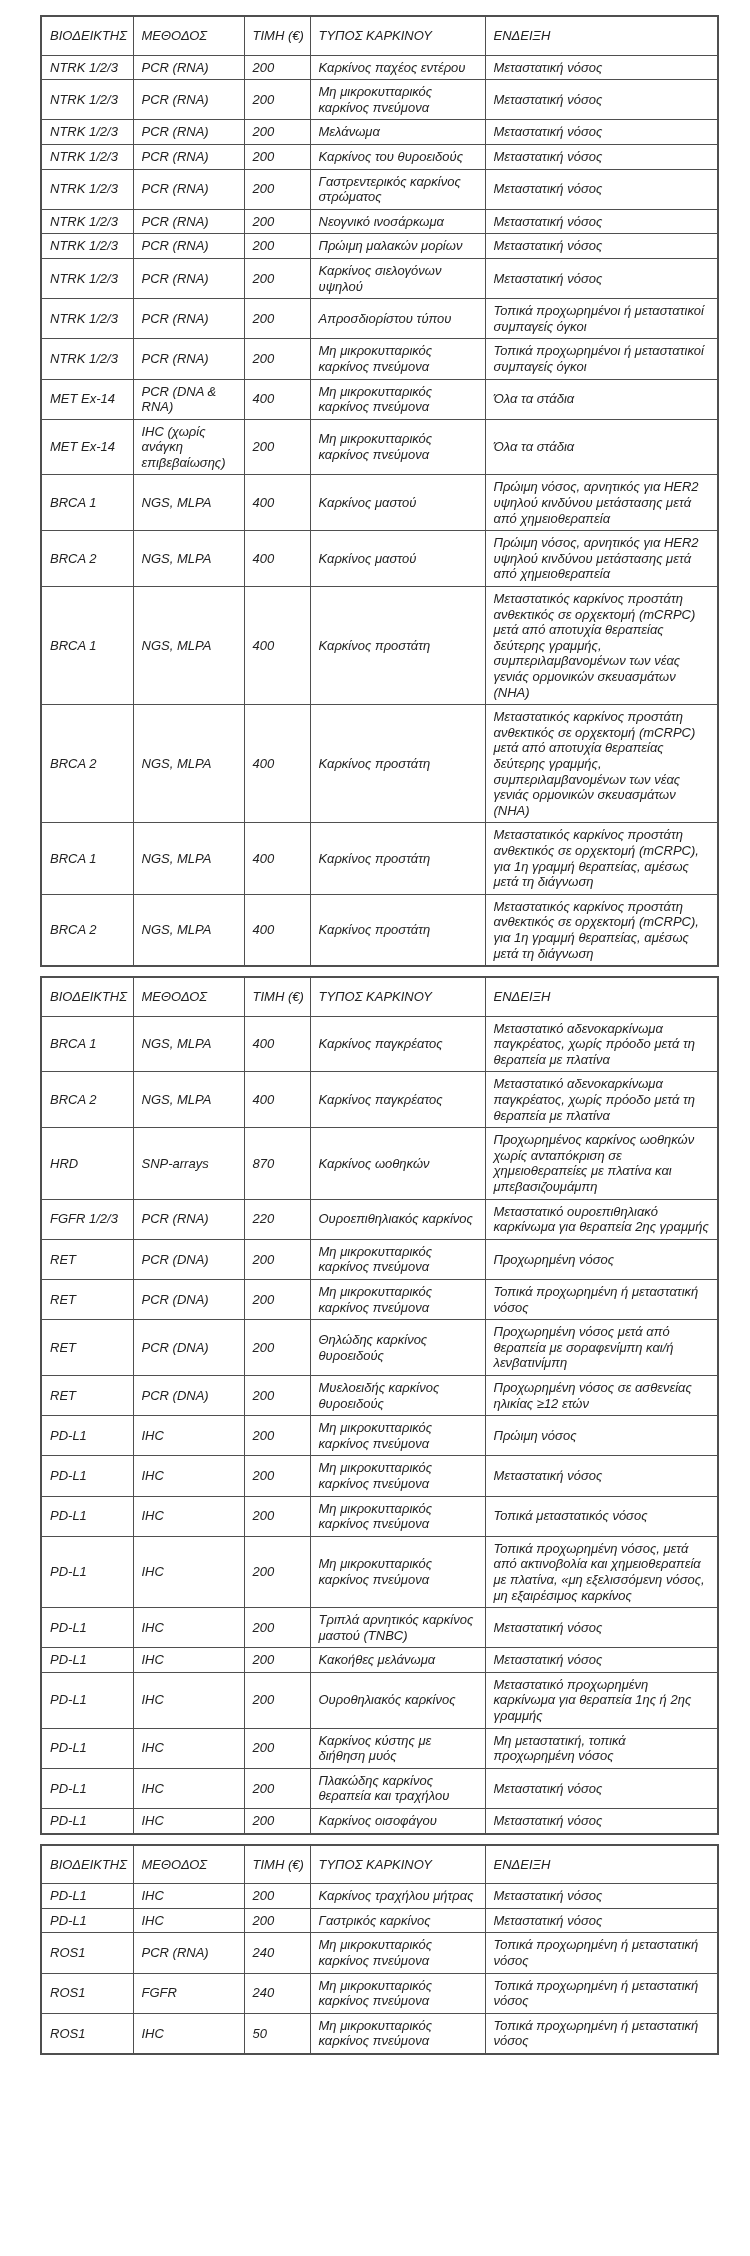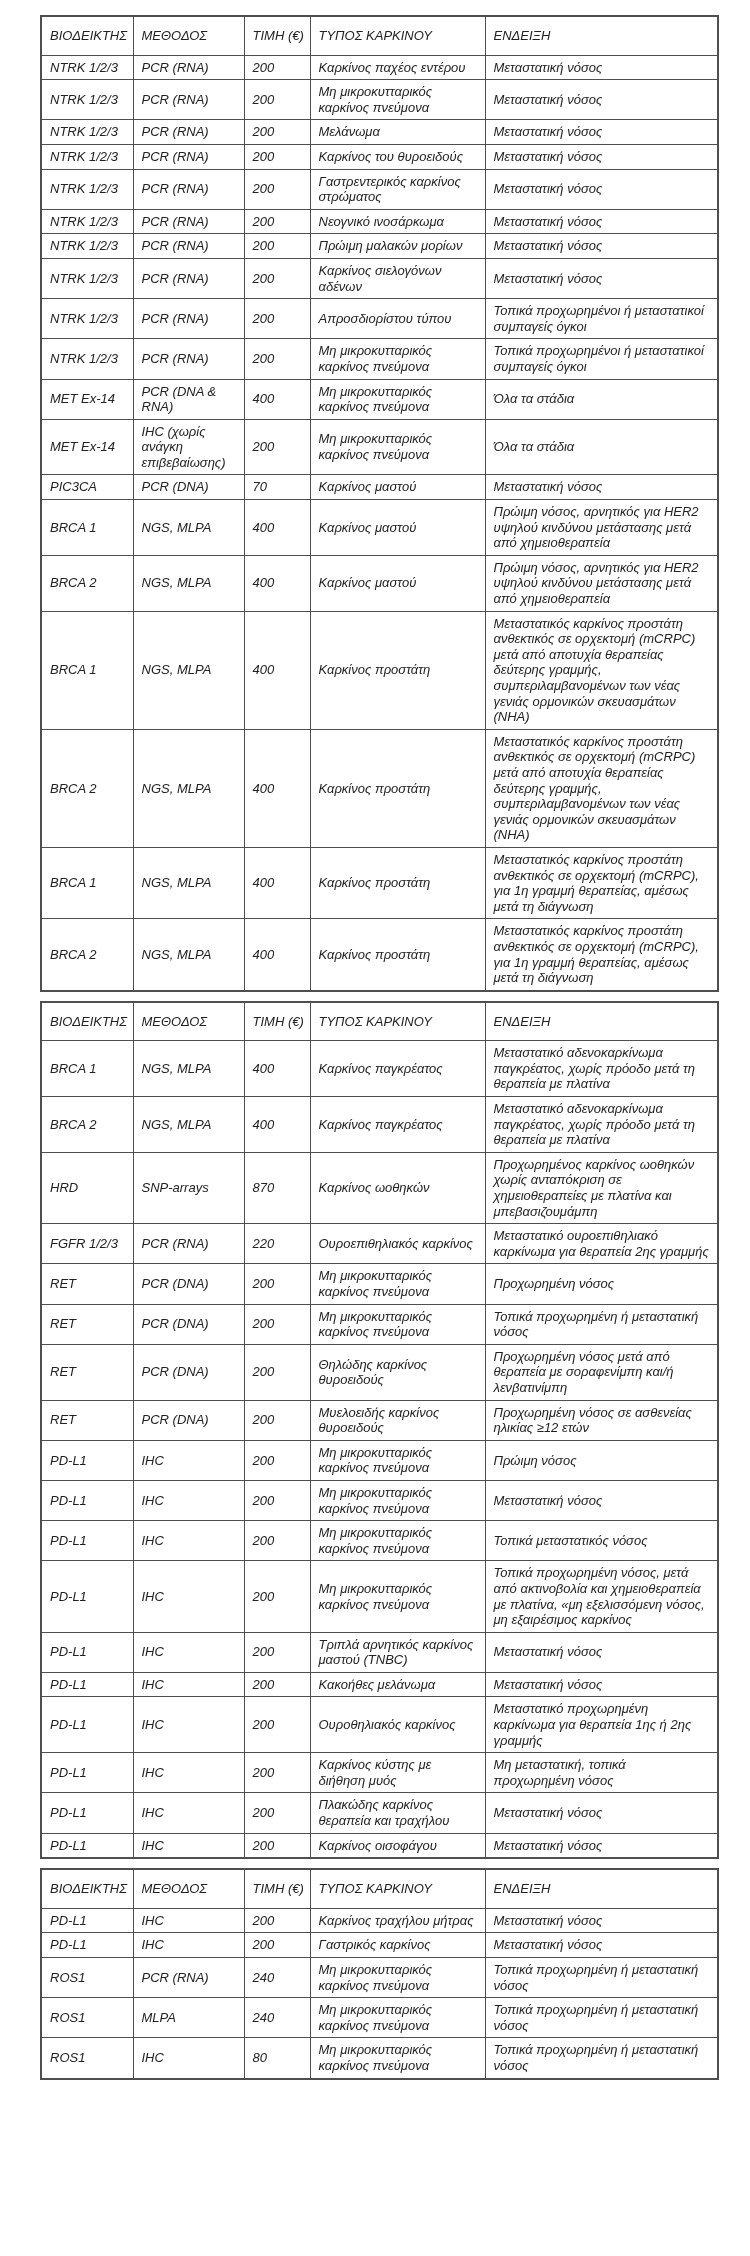--- a/index.html
+++ b/index.html
@@ -116,21 +116,21 @@
           <td>NTRK 1/2/3</td>
           <td>PCR (RNA)</td>
           <td>200</td>
           <td>Πρώιμη μαλακών μορίων</td>
           <td>Μεταστατική νόσος</td>
         </tr>
         <tr>
           <td>NTRK 1/2/3</td>
           <td>PCR (RNA)</td>
           <td>200</td>
-          <td>Καρκίνος σιελογόνων αδένων</td>
+          <td>Καρκίνος σιελογόνων υψηλού</td>
           <td>Μεταστατική νόσος</td>
         </tr>
         <tr>
           <td>NTRK 1/2/3</td>
           <td>PCR (RNA)</td>
           <td>200</td>
           <td>Απροσδιορίστου τύπου</td>
           <td>Τοπικά προχωρημένοι ή μεταστατικοί συμπαγείς όγκοι</td>
         </tr>
         <tr>
@@ -146,27 +146,20 @@
           <td>400</td>
           <td>Μη μικροκυτταρικός καρκίνος πνεύμονα</td>
           <td>Όλα τα στάδια</td>
         </tr>
         <tr>
           <td>MET Ex-14</td>
           <td>IHC (χωρίς ανάγκη επιβεβαίωσης)</td>
           <td>200</td>
           <td>Μη μικροκυτταρικός καρκίνος πνεύμονα</td>
           <td>Όλα τα στάδια</td>
-        </tr>
-        <tr>
-          <td>PIC3CA</td>
-          <td>PCR (DNA)</td>
-          <td>70</td>
-          <td>Καρκίνος μαστού</td>
-          <td>Μεταστατική νόσος</td>
         </tr>
         <tr>
           <td>BRCA 1</td>
           <td>NGS, MLPA</td>
           <td>400</td>
           <td>Καρκίνος μαστού</td>
           <td>Πρώιμη νόσος, αρνητικός για HER2 υψηλού κινδύνου μετάστασης μετά από χημειοθεραπεία</td>
         </tr>
         <tr>
           <td>BRCA 2</td>
@@ -387,28 +380,28 @@
         </tr>
         <tr>
           <td>ROS1</td>
           <td>PCR (RNA)</td>
           <td>240</td>
           <td>Μη μικροκυτταρικός καρκίνος πνεύμονα</td>
           <td>Τοπικά προχωρημένη ή μεταστατική νόσος</td>
         </tr>
         <tr>
           <td>ROS1</td>
-          <td>MLPA</td>
+          <td>FGFR</td>
           <td>240</td>
           <td>Μη μικροκυτταρικός καρκίνος πνεύμονα</td>
           <td>Τοπικά προχωρημένη ή μεταστατική νόσος</td>
         </tr>
         <tr>
           <td>ROS1</td>
           <td>IHC</td>
-          <td>80</td>
+          <td>50</td>
           <td>Μη μικροκυτταρικός καρκίνος πνεύμονα</td>
           <td>Τοπικά προχωρημένη ή μεταστατική νόσος</td>
         </tr>
       </tbody>
   </table>
 
 </div>
 
 </body></html>

